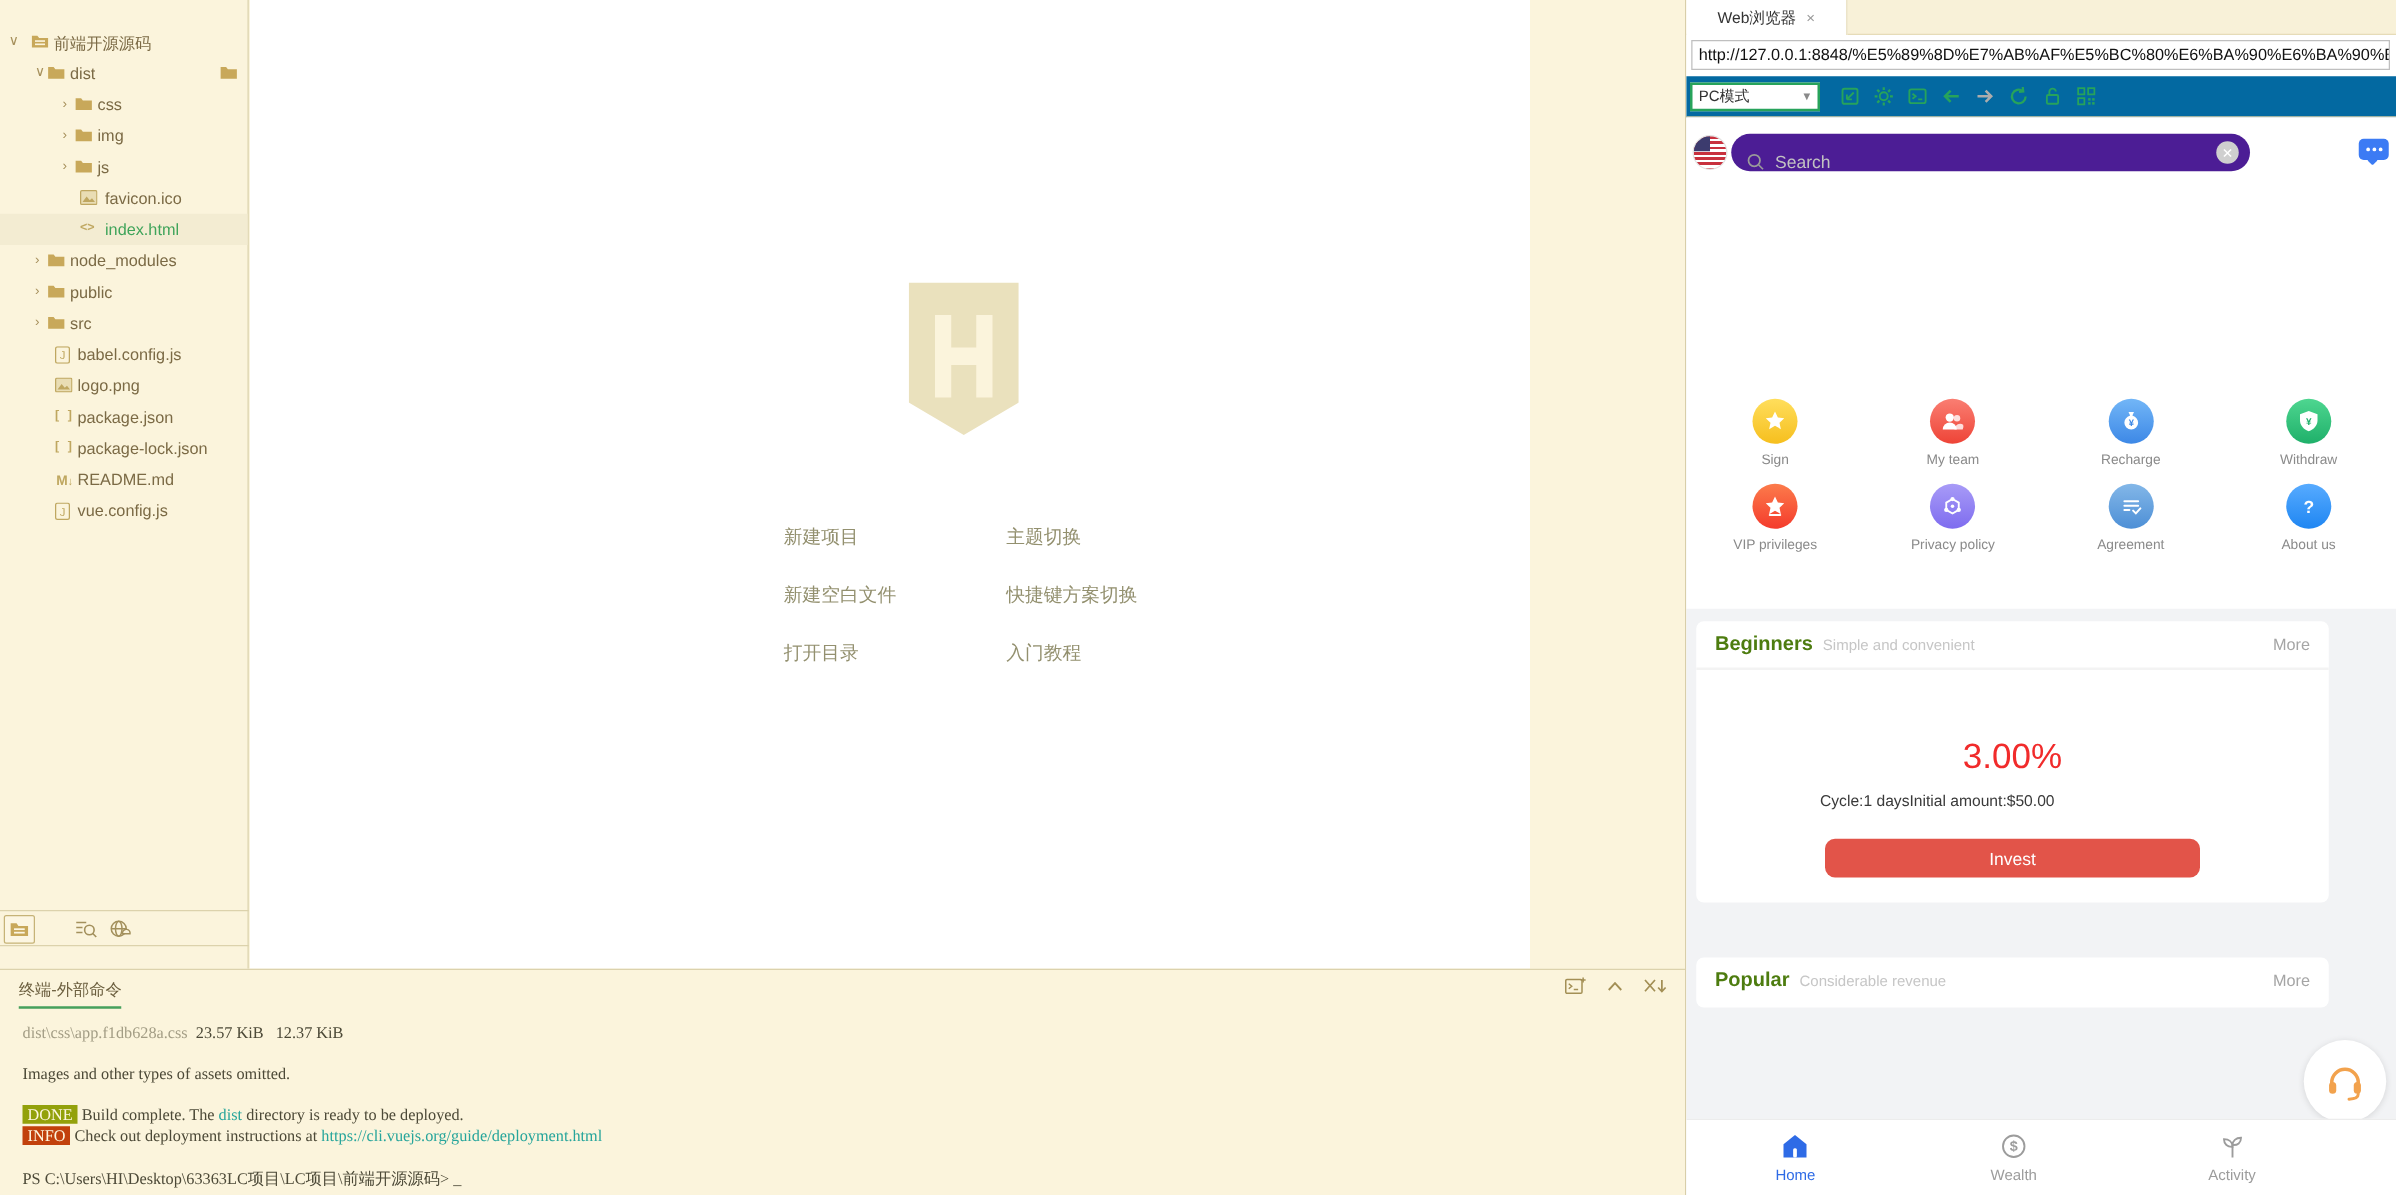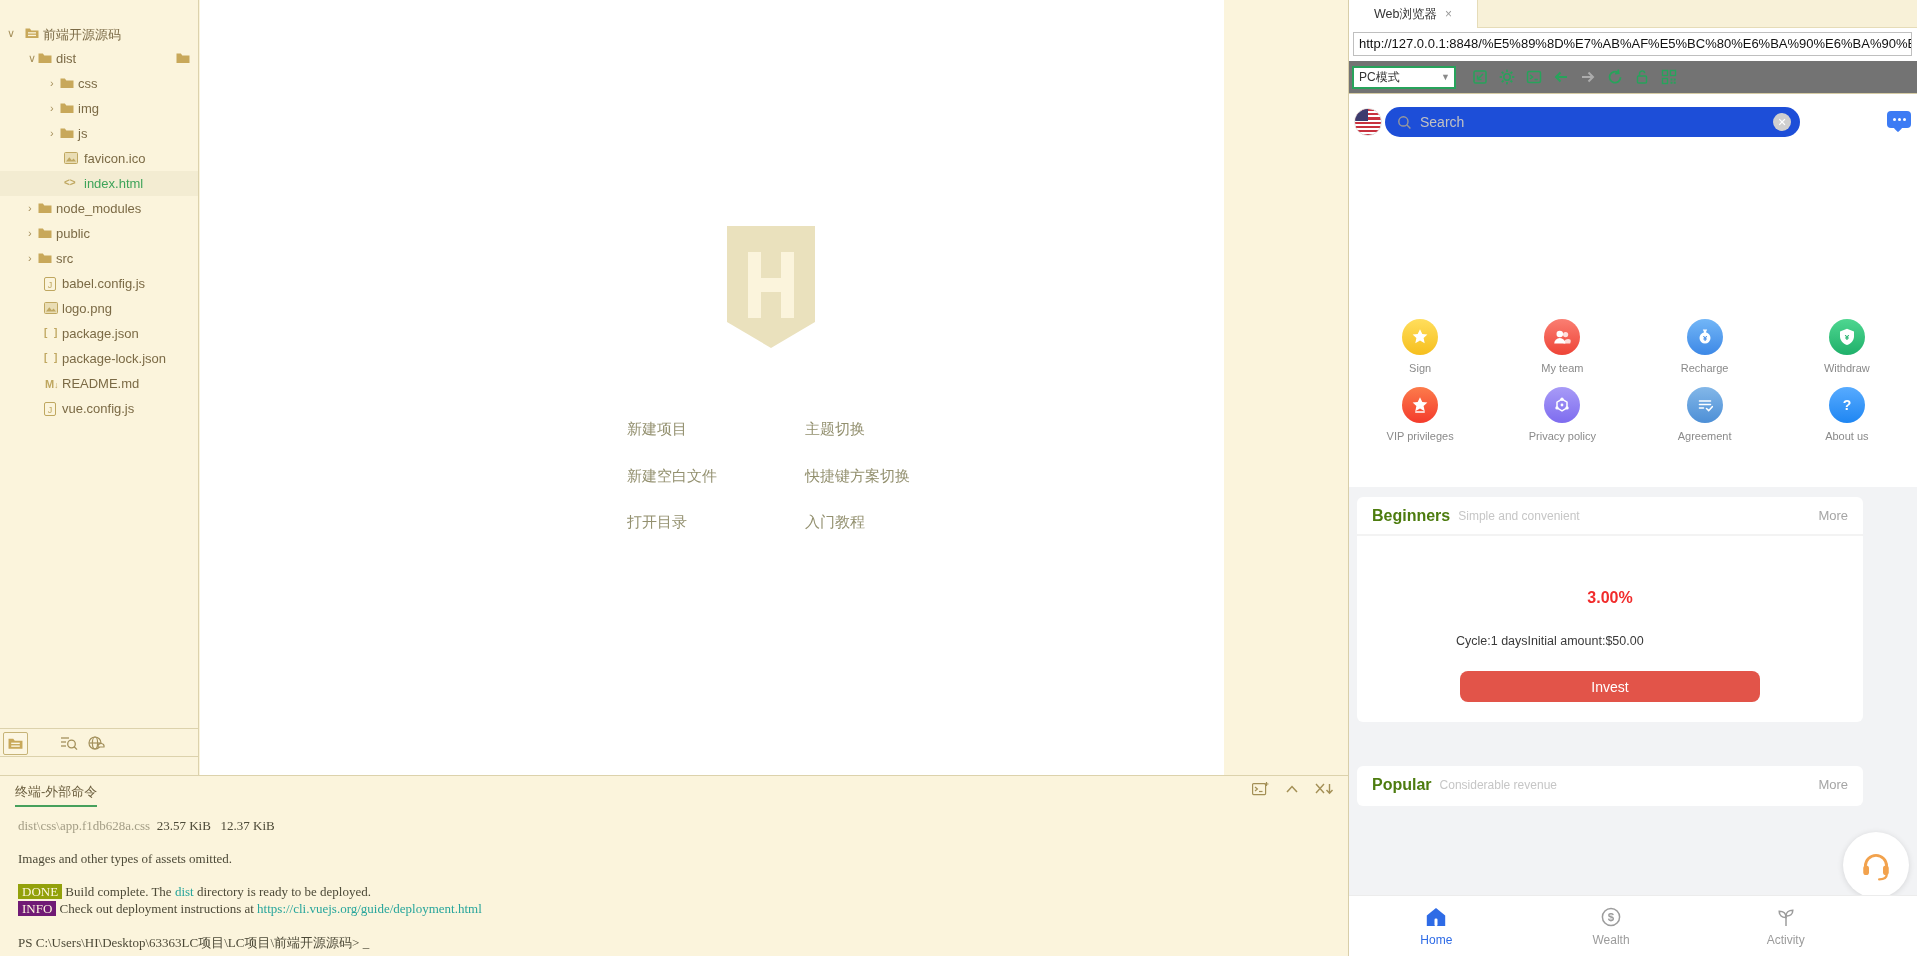--- a/index.html
+++ b/index.html
@@ -28,59 +28,59 @@
   
   #terminal{position:absolute;left:0;top:775px;width:1348px;height:181px;background:#FBF4DC;border-top:1px solid #DCD2AC;box-sizing:border-box;}
   #term-tab{position:absolute;left:15px;top:7px;font-size:13px;color:#6B5E3E;padding-bottom:4px;border-bottom:2px solid #46A05C;}
   #term-icons{position:absolute;right:14px;top:5px;display:flex;gap:15px;color:#A38F55;align-items:center;}
   .term-line{position:absolute;left:18px;font-family:Liberation Serif, serif;font-size:13px;white-space:pre;}
   .seg-plain{color:#4C4937;}
   .seg-dim{color:#A39D85;}
   .seg-teal{color:#27A59B;}
   .seg-cursor{color:#4C4937;}
   .seg-badge-done{background:#93A10B;color:#FDF6DE;padding:0 4px;}
-  .seg-badge-info{background:#701a75;color:#FDF6DE;padding:0 4px;}
+  .seg-badge-info{background:#c2410c;color:#FDF6DE;padding:0 4px;}
 
   
   #browser{position:absolute;left:1348px;top:0;width:569px;height:956px;background:#fff;border-left:1px solid #D8CEA9;box-sizing:border-box;overflow:hidden;}
   #btab-strip{position:absolute;left:0;top:0;right:0;height:28px;background:#F8F1D8;border-bottom:1px solid #E6DCB8;box-sizing:border-box;}
   #btab{position:absolute;left:0;top:0;height:28px;background:#fff;border-right:1px solid #E6DCB8;display:flex;align-items:center;gap:8px;padding:0 25px;font-size:12.5px;color:#333;}
   #btab .close{color:#999;font-size:12px;cursor:pointer;}
   #url-row{position:absolute;left:0;top:28px;right:0;height:33px;background:#fff;}
   #url-box{position:absolute;left:4px;top:4px;right:5px;height:24px;border:1px solid #BFBFBF;box-sizing:border-box;font-size:13px;color:#111;line-height:22px;padding:0 5px;white-space:nowrap;overflow:hidden;background:#fff;}
-  #btoolbar{position:absolute;left:0;top:61px;right:0;height:33px;background:#737373;border-bottom:1px solid #D5CBA4;box-sizing:border-box;display:flex;align-items:center;}
+  #btoolbar{position:absolute;left:0;top:61px;right:0;height:33px;background:#0369a1;border-bottom:1px solid #D5CBA4;box-sizing:border-box;display:flex;align-items:center;}
   #mode-select{width:104px;height:23px;border:2px solid #27A35B;box-sizing:border-box;margin-left:3px;display:flex;align-items:center;font-size:12px;color:#333;padding-left:5px;background:#fff;}
   #mode-select .arr{margin-left:auto;margin-right:4px;color:#8a8a8a;font-size:9px;}
   .tb-ico{width:27px;display:flex;justify-content:center;cursor:pointer;}
   #btoolbar .gap{width:10px;}
 
   
   #webpage{position:absolute;left:0;top:94px;right:0;bottom:0;background:#F2F3F5;}
   #page-white-top{position:absolute;left:0;top:0;width:569px;height:393px;background:#fff;}
   #flag{position:absolute;left:5px;top:14px;width:28px;height:28px;border-radius:50%;overflow:hidden;border:1px solid #E3E3E3;box-sizing:border-box;background:repeating-linear-gradient(180deg,#C8313E 0 2.1px,#fff 2.1px 4.2px);}
   #flag .canton{position:absolute;left:0;top:0;width:13px;height:12px;background:#3C3B6E;}
-  #searchbar{position:absolute;left:36px;top:13px;width:415px;height:30px;border-radius:15px;background:#1d4ed8;display:flex;align-items:center;}
+  #searchbar{position:absolute;left:36px;top:13px;width:415px;height:30px;border-radius:15px;background:#4c1d95;display:flex;align-items:flex-end;}
   #searchbar .ph{color:#C2C2C2;font-size:14px;margin-left:8px;}
   #search-clear{position:absolute;right:9px;top:6px;width:18px;height:18px;border-radius:50%;background:#CFCFCF;color:#fff;font-size:11px;display:flex;align-items:center;justify-content:center;cursor:pointer;}
   #chat-bubble{position:absolute;right:7px;top:17px;width:24px;height:17px;background:#3C7BF4;border-radius:4px;display:flex;align-items:center;justify-content:center;gap:2px;}
   #chat-bubble i{width:3px;height:3px;border-radius:50%;background:#fff;}
   #chat-bubble .tail{position:absolute;left:8px;bottom:-3px;width:6px;height:6px;background:#3C7BF4;transform:rotate(45deg);border-radius:1px;}
   .qgrid{position:absolute;left:0;width:569px;display:grid;grid-template-columns:repeat(4,1fr);}
   .qitem{display:flex;flex-direction:column;align-items:center;cursor:pointer;}
   .qcircle{width:36px;height:36px;border-radius:50%;display:flex;align-items:center;justify-content:center;}
   .qlabel{margin-top:7px;font-size:11px;color:#8A8A8A;white-space:nowrap;}
   .card{position:absolute;left:8px;width:506px;background:#fff;border-radius:6px;}
   .card-head{height:37px;display:flex;align-items:center;padding:0 15px;}
   .card-title{font-size:16px;font-weight:bold;color:#4d7c0f;}
   .card-sub{font-size:12px;color:#C6C6C6;margin-left:8px;}
   .card-more{margin-left:auto;font-size:13px;color:#A5A5A5;cursor:pointer;}
   #beginners-card{top:403px;height:225px;}
   #beginners-card .card-head{border-bottom:2px solid #F3F3F3;}
   #product-name{position:absolute;left:0;top:60px;width:100%;text-align:center;font-size:15px;font-weight:bold;color:#141414;}
-  #product-rate{position:absolute;left:0;top:92px;width:100%;text-align:center;font-size:16px;font-weight:bold;color:#F12B2B;}
+  #product-rate{position:absolute;left:0;top:92px;width:100%;text-align:center;font-size:28px;font-weight:normal;color:#F12B2B;}
   #product-meta{position:absolute;left:0;top:137px;width:100%;box-sizing:border-box;padding:0 75px 0 99px;display:flex;justify-content:flex-start;font-size:12.5px;color:#3A3A3A;}
   #invest-btn{position:absolute;left:103px;top:174px;width:300px;height:31px;background:#E25449;border-radius:8px;color:#fff;font-size:14px;display:flex;align-items:center;justify-content:center;cursor:pointer;}
   #popular-card{top:672px;height:40px;}
   #float-service{position:absolute;left:494px;top:738px;width:66px;height:66px;border-radius:50%;background:#fff;box-shadow:0 1px 6px rgba(0,0,0,.12);display:flex;align-items:center;justify-content:center;}
   #bottom-nav{position:absolute;left:0;top:801px;width:569px;height:61px;background:#fff;border-top:1px solid #ECECEC;box-sizing:border-box;}
   #nav-items{position:absolute;left:0;top:0;width:524px;height:100%;display:flex;}
   .nav-item{flex:1;display:flex;flex-direction:column;align-items:center;justify-content:center;gap:4px;cursor:pointer;}
   .nav-label{font-size:12px;color:#9C9C9C;}
   .nav-item.active .nav-label{color:#2E6BE6;}
 </style>

